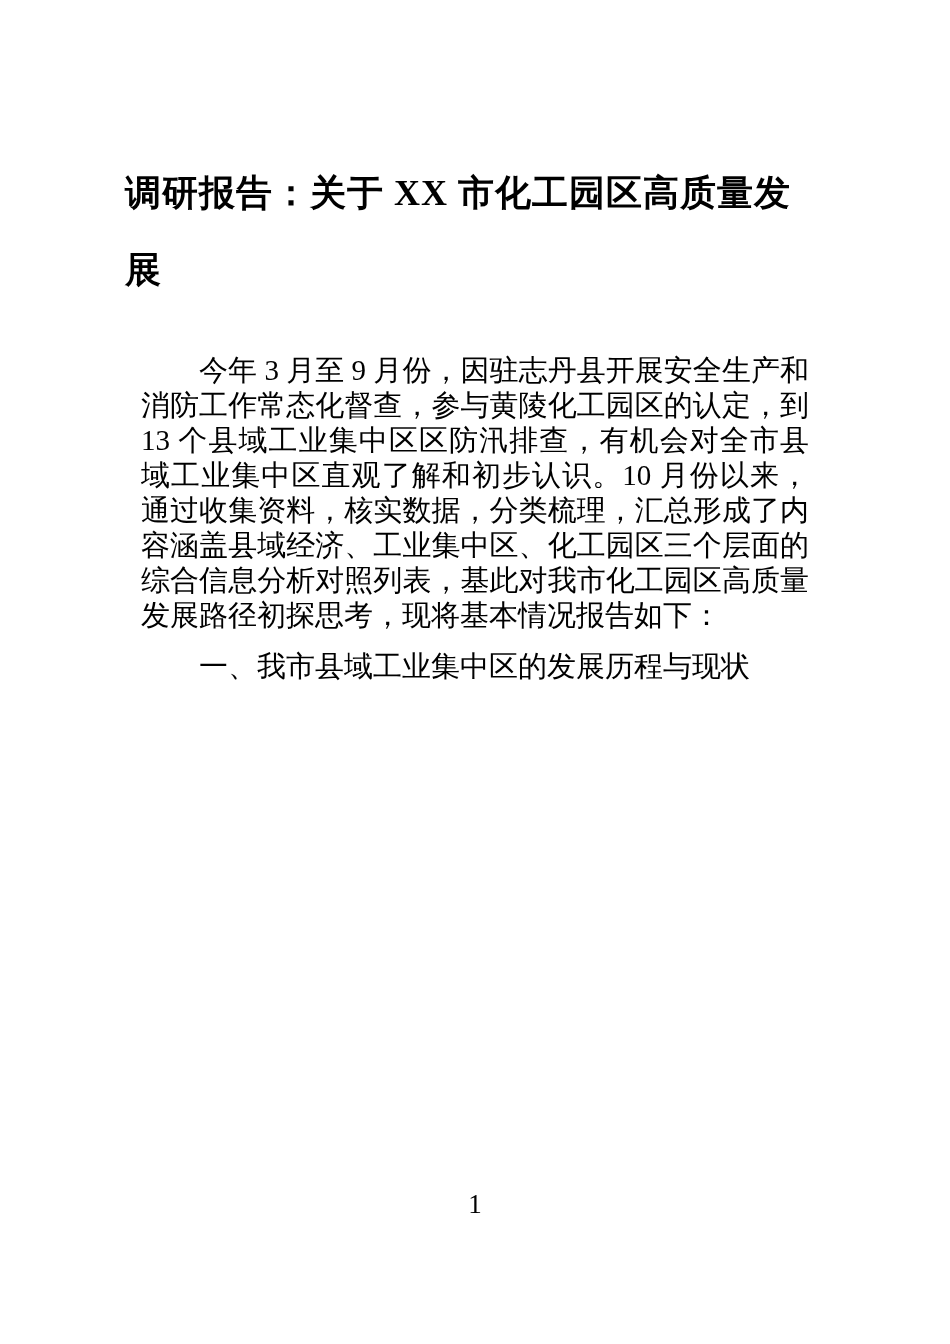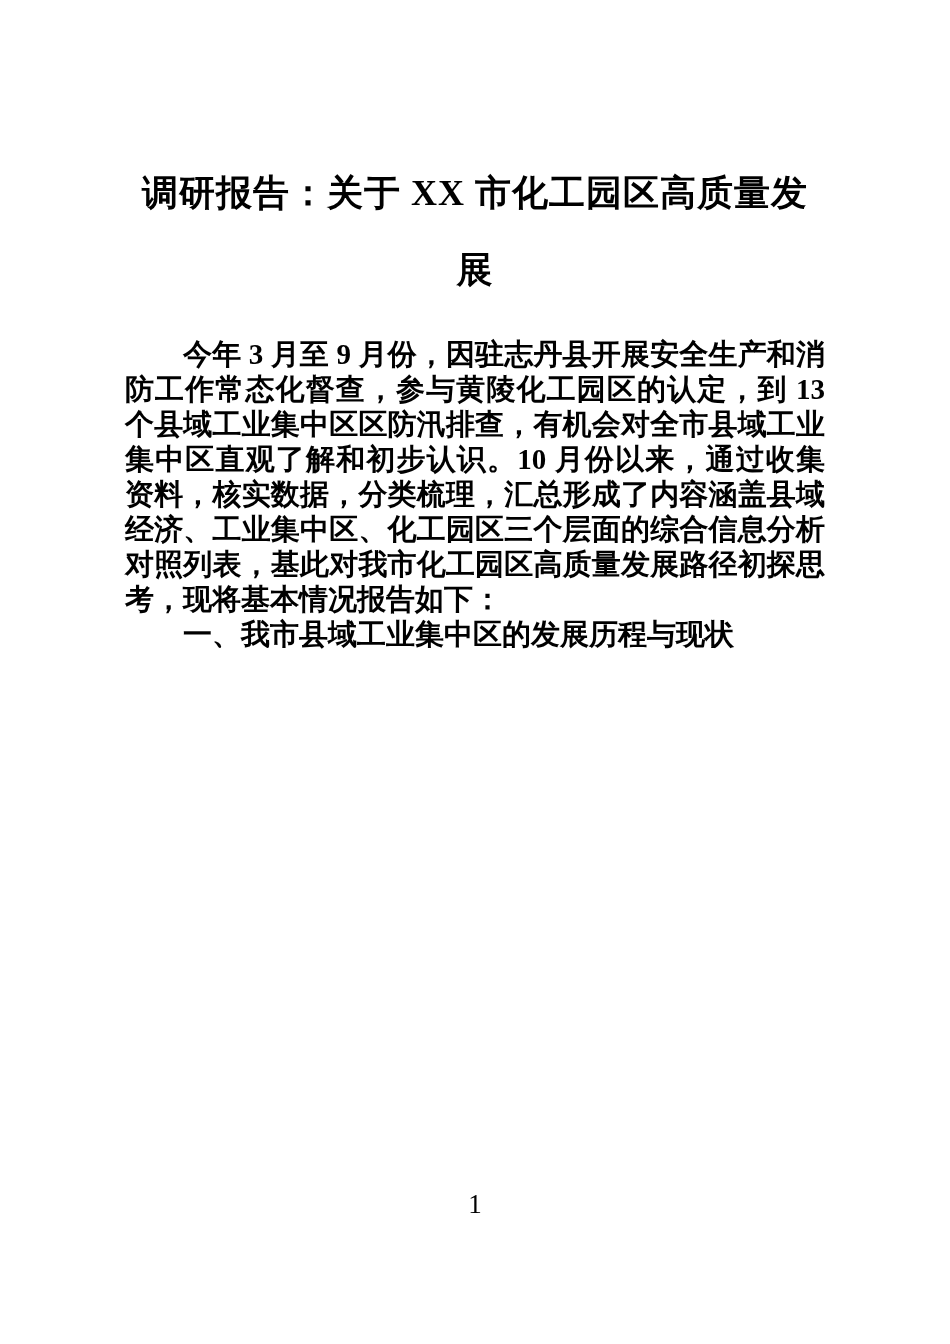--- a/index.html
+++ b/index.html
@@ -14,42 +14,40 @@
     background: #ffffff;
     color: #000000;
     font-family: "Liberation Serif", "DejaVu Serif", serif;
     overflow: hidden;
   }
   .doc-title {
     position: absolute;
     left: 125px;
     top: 155px;
     width: 700px;
-    text-align: center;
     font-weight: 700;
     font-size: 36px;
     letter-spacing: 1px;
   }
   .doc-title .title-line {
     line-height: 77px;
   }
   .doc-body {
     position: absolute;
     left: 125px;
     top: 337px;
     width: 700px;
     font-size: 29px;
     line-height: 35px;
     text-align: justify;
   }
   .doc-body p {
-    margin: 0;
+    margin: 16px;
     padding: 0;
     text-indent: 2em;
-    font-weight: bold;
   }
   .page-number {
     position: absolute;
     left: 0;
     top: 1187px;
     width: 950px;
     text-align: center;
     font-size: 27px;
     line-height: 35px;
   }

